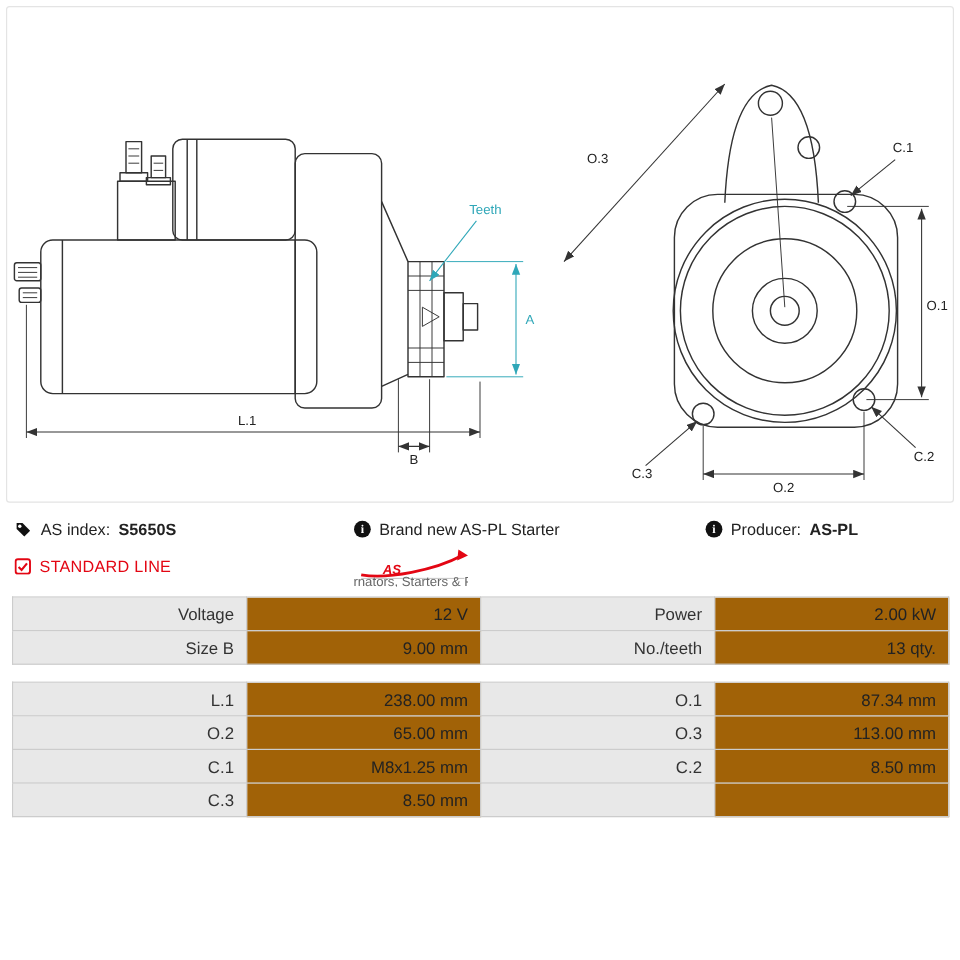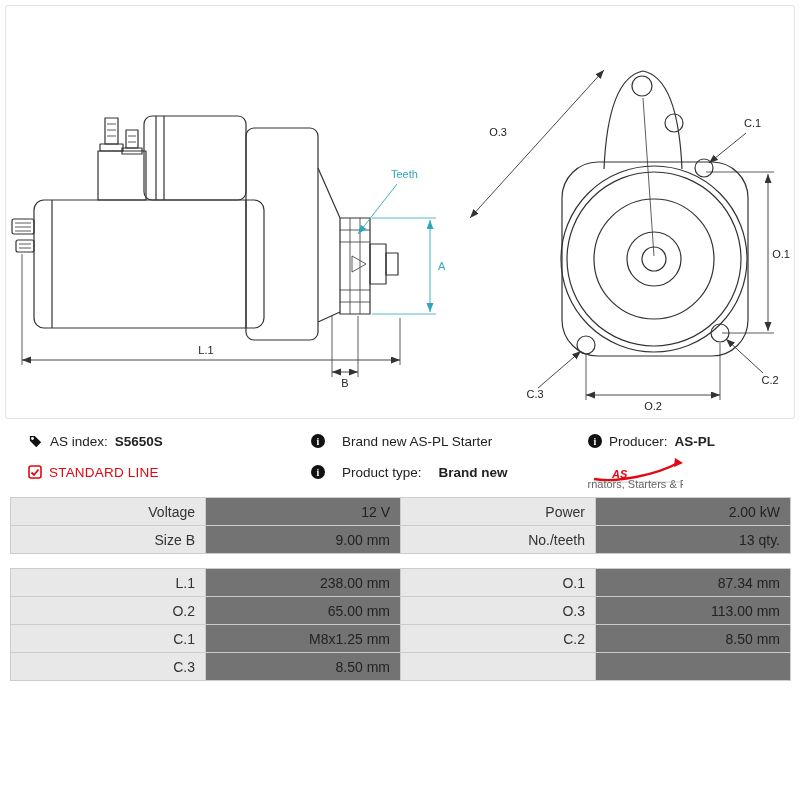--- a/index.html
+++ b/index.html
@@ -26,25 +26,25 @@
   svg text { font-family: "Liberation Sans", sans-serif; font-size: 11px; }
   .t-dark { fill: #222; }
   .t-teal { fill: #2fa7b8; }
   .ol { fill: none; stroke: #333; stroke-width: 1.2; stroke-linejoin: round; }
   .thin { fill: none; stroke: #333; stroke-width: 0.8; }
   .dim { fill: none; stroke: #333; stroke-width: 0.9; }
   .thinT { fill: none; stroke: #2fa7b8; stroke-width: 0.8; }
   .dimT { fill: none; stroke: #2fa7b8; stroke-width: 0.9; }
 
   
-  .info-bar { padding: 8px 12px 2px 28px; }
+  .info-bar { padding: 8px 12px 2px 12px; }
   .info-row { display: flex; align-items: center; height: 28px; }
   .info-row.second { height: 34px; }
   .col-left { width: 283px; display: flex; align-items: center; gap: 7px; font-size: 13.5px; }
-  .col-center { flex: 1; display: flex; align-items: center; gap: 17px; font-size: 13.5px; }
+  .col-center { flex: 1; display: flex; align-items: center; gap: 7px; font-size: 13.5px; }
   .col-right { width: 200px; display: flex; align-items: center; gap: 7px; font-size: 13.5px; }
   .bold { font-weight: bold; }
   .standard-line { color: #e30613; font-weight: normal; letter-spacing: 0.2px; }
 
   .info-icon {
     width: 14px; height: 14px; border-radius: 50%;
     background: #111; color: #fff;
     display: inline-flex; align-items: center; justify-content: center;
     font-size: 10px; font-weight: bold;
     font-family: "Liberation Serif", serif;
@@ -64,21 +64,21 @@
   table.spec.dims { margin-top: 14px; }
   table.spec td {
     border: 1px solid #ccc;
     padding: 5px 10px;
     text-align: right;
     height: 28px;
     vertical-align: middle;
     word-wrap: break-word;
   }
   td.lbl { background: #e8e8e8; color: #333; }
-  td.val { background: #737373; }
+  td.val { background: #a16207; }
 </style>
 </head>
 <body>
 
 <div class="page">
 
   <div class="drawing-area">
     <svg viewBox="0 0 788 412" preserveAspectRatio="xMidYMid meet">
       <defs>
         <marker id="arD" orient="auto-start-reverse" markerUnits="userSpaceOnUse" markerWidth="10" markerHeight="8" refX="9" refY="3.5">
@@ -202,25 +202,20 @@
     </div>
 
     <div class="info-row second">
       <div class="col-left">
         <svg width="14" height="14" viewBox="0 0 14 14">
           <rect x="1" y="1" width="12" height="12" rx="2" fill="#fff" stroke="#e30613" stroke-width="1.6"></rect>
           <path d="M3.5,7.5 l2.5,2.5 4.5,-5.5" fill="none" stroke="#e30613" stroke-width="1.8"></path>
         </svg>
         <span class="standard-line">STANDARD LINE</span>
       </div>
-      <div class="col-center">
-        <span class="info-icon"></span>
-        <span>Product type:</span>
-        <span class="bold">Brand new</span>
-      </div>
       <div class="col-right">
         <svg width="95" height="34" viewBox="0 0 95 34">
           <path d="M6,24 C28,28 68,20 90,8" fill="none" stroke="#e30613" stroke-width="2.4"></path>
           <path d="M87,3 L95,8 L86,12 Z" fill="#e30613"></path>
           <text x="24" y="23" font-size="21" font-style="italic" font-weight="bold" fill="#e30613">AS</text>
           <line x1="6" y1="27" x2="92" y2="27" stroke="#aaa" stroke-width="0.6"></line>
           <text x="49" y="33" font-size="5.4" fill="#666" text-anchor="middle">Alternators, Starters &amp; Parts</text>
         </svg>
       </div>
     </div>

